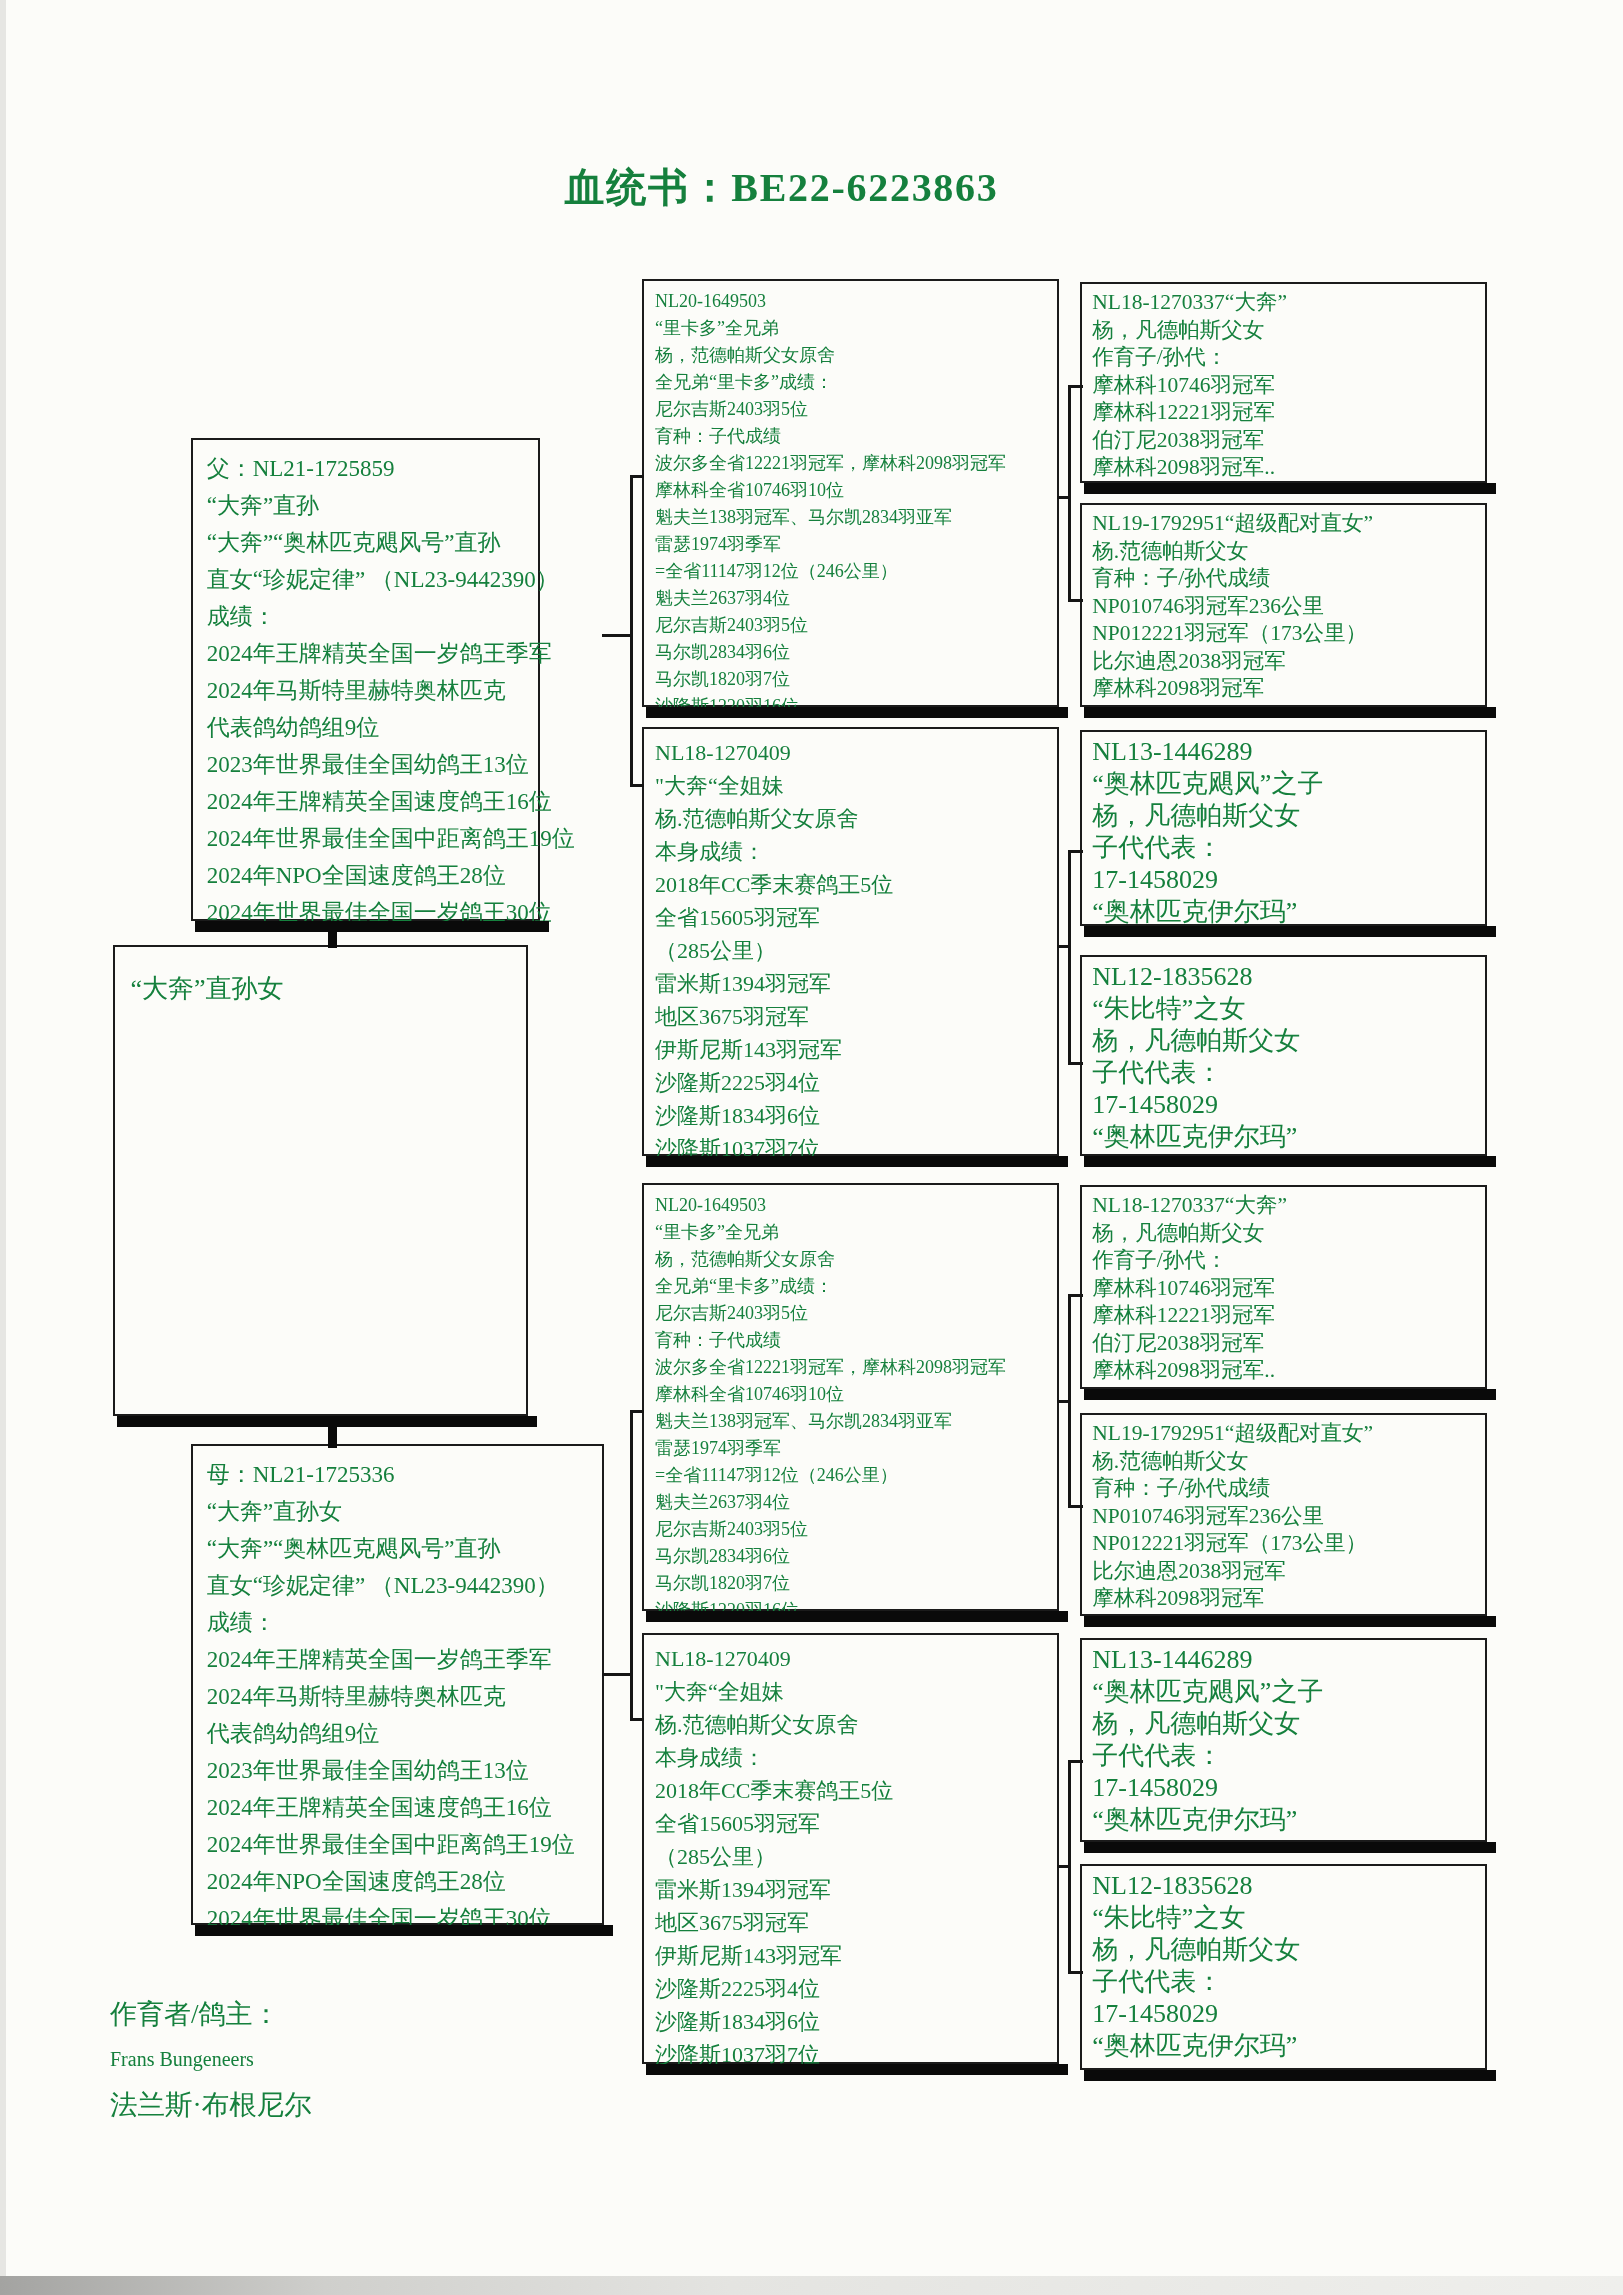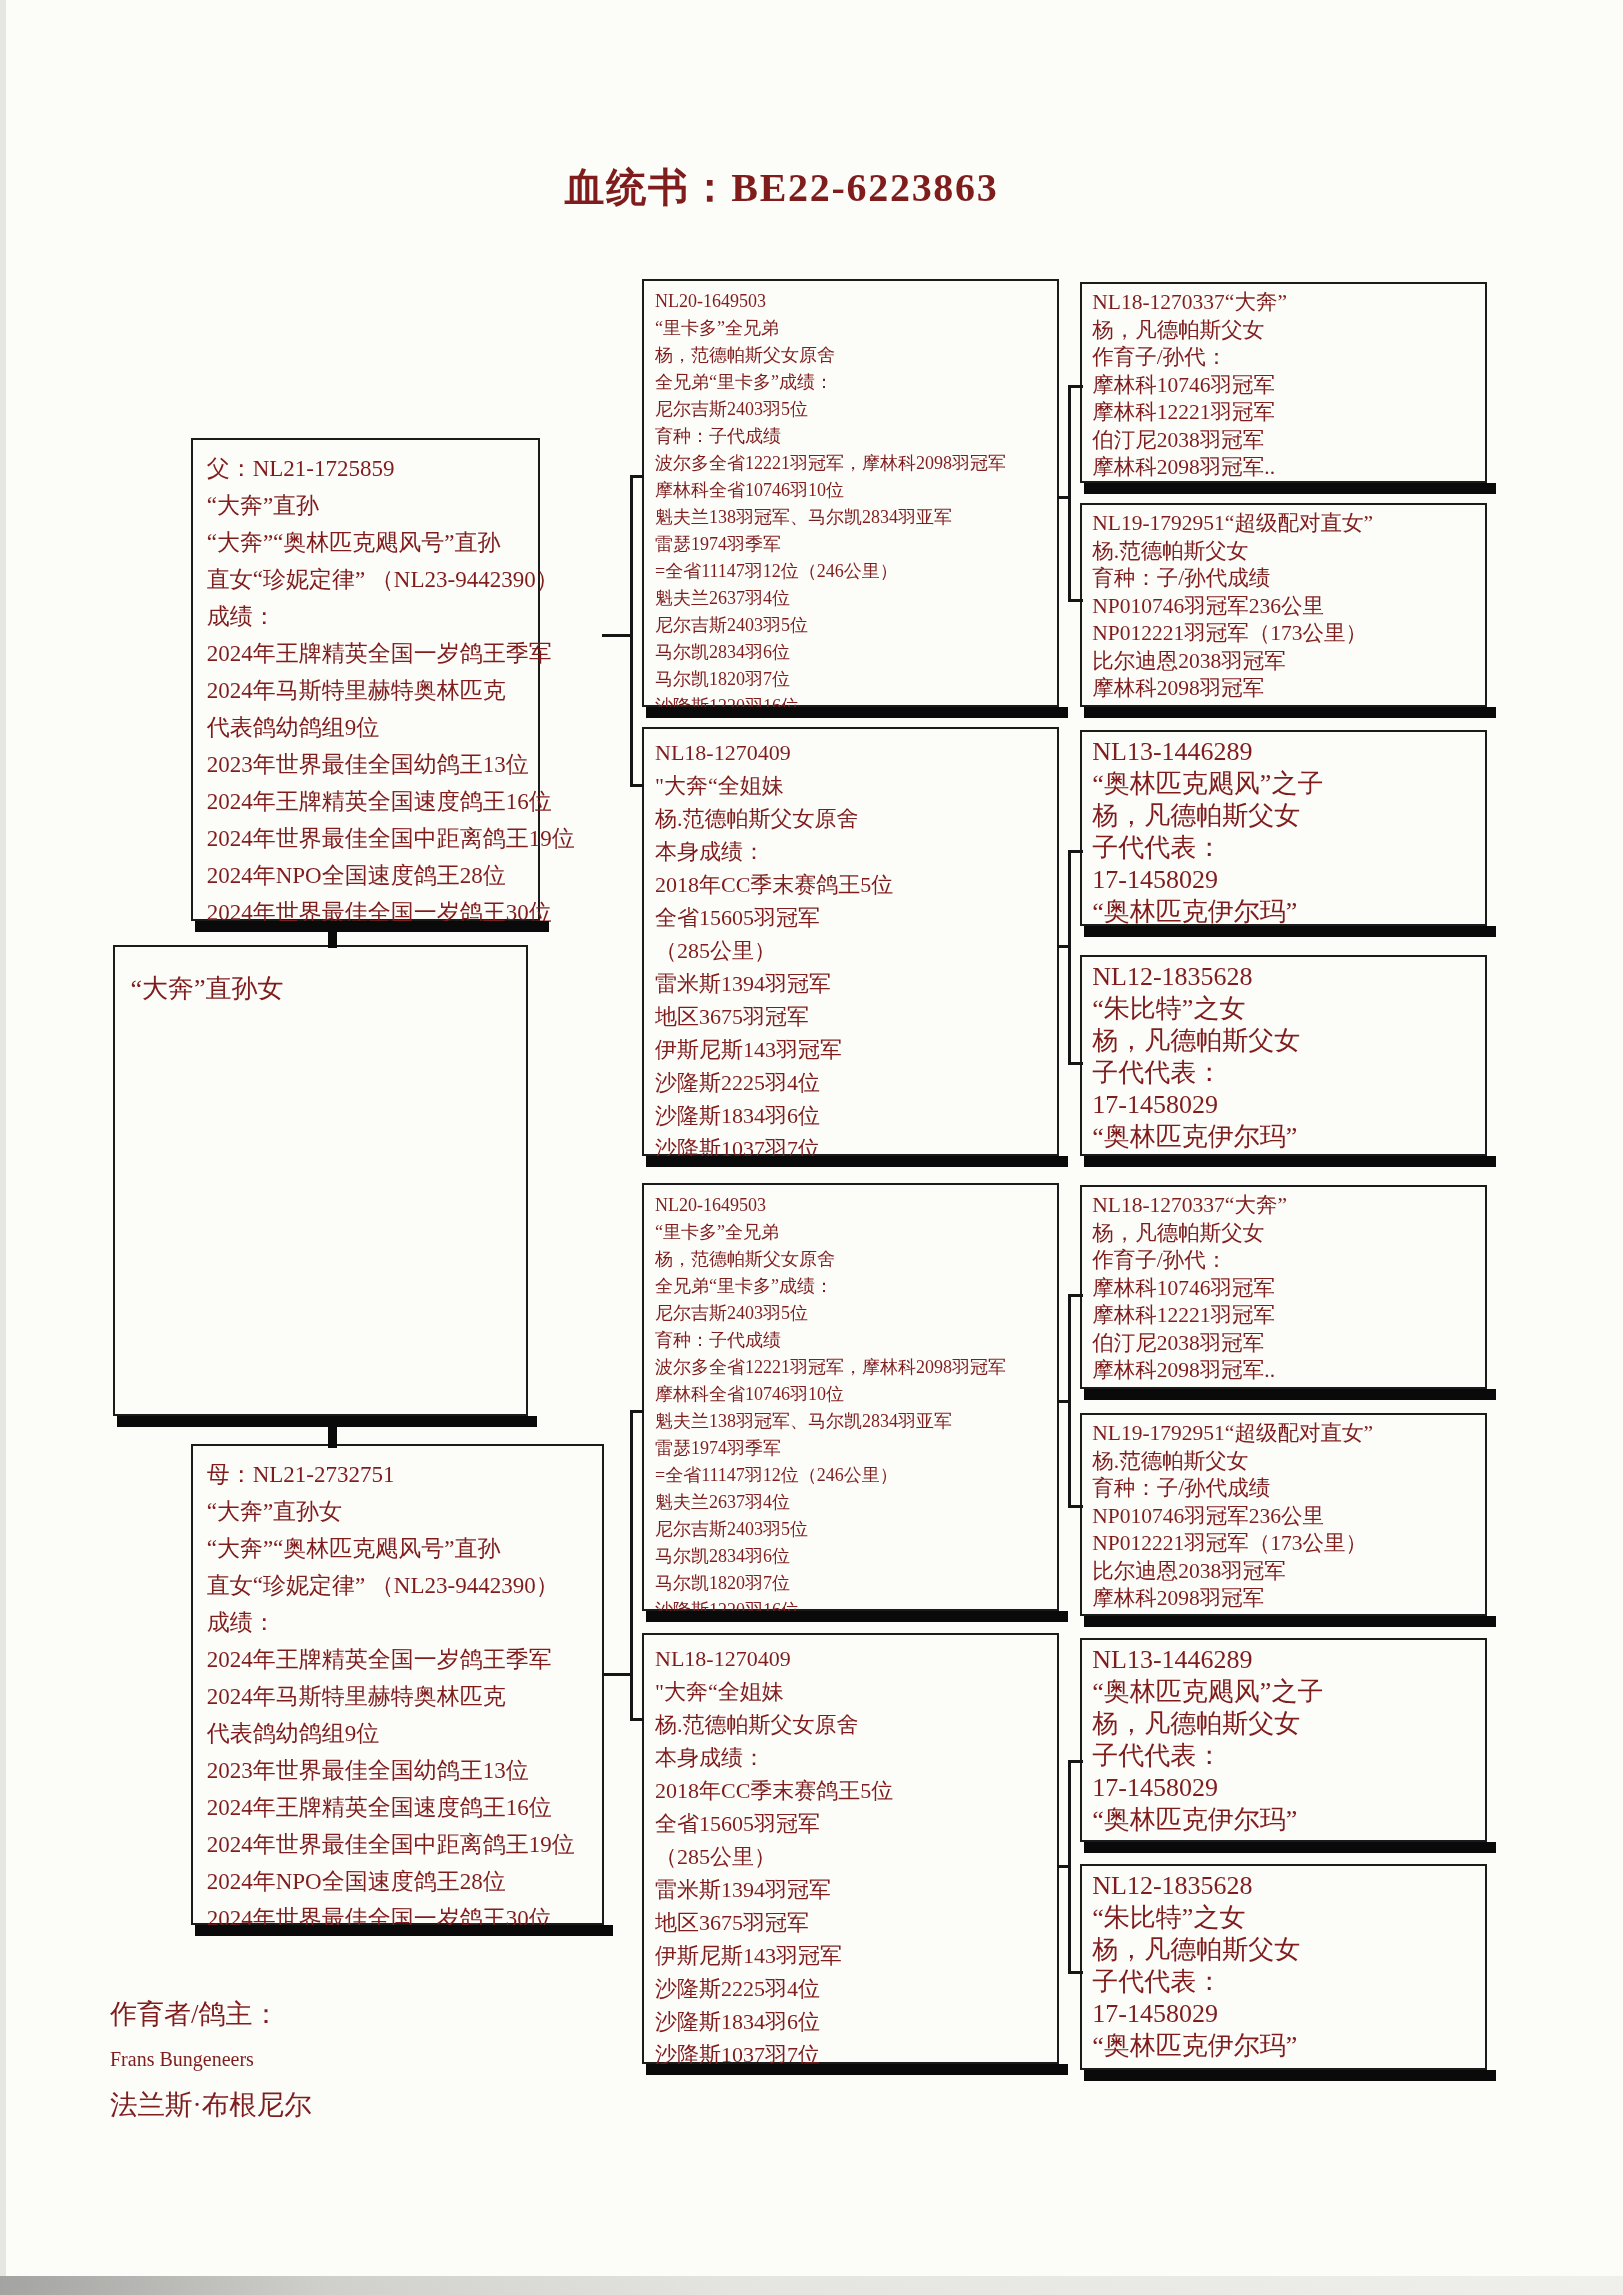--- a/index.html
+++ b/index.html
@@ -1,21 +1,21 @@
 <!DOCTYPE html>
 <html style="font-size:13.7px"><head>
 <meta charset="utf-8">
 <style>
   html,body{margin:0;padding:0;background:#888;}
   .page{
     position:relative;
     width:1623px;height:2295px;
     background:#fcfcf9;
     font-family:"Liberation Serif","DejaVu Serif",serif;
-    color:#7f1d1d;
+    color:#15803d;
     overflow:hidden;
     margin:0 auto;
   }
   .page-title{
     position:absolute;left:0;top:160px;width:1623px;
     text-align:center;
     transform:translateX(-30px);
     font-size:40px;font-weight:bold;letter-spacing:1.7px;
   }
   .box{
@@ -73,21 +73,21 @@
       <div class="bline">2024年王牌精英全国一岁鸽王季军</div>
       <div class="bline">2024年马斯特里赫特奥林匹克</div>
       <div class="bline">代表鸽幼鸽组9位</div>
       <div class="bline">2023年世界最佳全国幼鸽王13位</div>
       <div class="bline">2024年王牌精英全国速度鸽王16位</div>
       <div class="bline">2024年世界最佳全国中距离鸽王19位</div>
       <div class="bline">2024年NPO全国速度鸽王28位</div>
       <div class="bline">2024年世界最佳全国一岁鸽王30位</div>
     </div>
   <div class="box parent-box" style="left:191px;top:1444px;width:413px;height:481px;">
-      <div class="bline">母：NL21-2732751</div>
+      <div class="bline">母：NL21-1725336</div>
       <div class="bline">“大奔”直孙女</div>
       <div class="bline">“大奔”“奥林匹克飓风号”直孙</div>
       <div class="bline">直女“珍妮定律” （NL23-9442390）</div>
       <div class="bline">成绩：</div>
       <div class="bline">2024年王牌精英全国一岁鸽王季军</div>
       <div class="bline">2024年马斯特里赫特奥林匹克</div>
       <div class="bline">代表鸽幼鸽组9位</div>
       <div class="bline">2023年世界最佳全国幼鸽王13位</div>
       <div class="bline">2024年王牌精英全国速度鸽王16位</div>
       <div class="bline">2024年世界最佳全国中距离鸽王19位</div>

